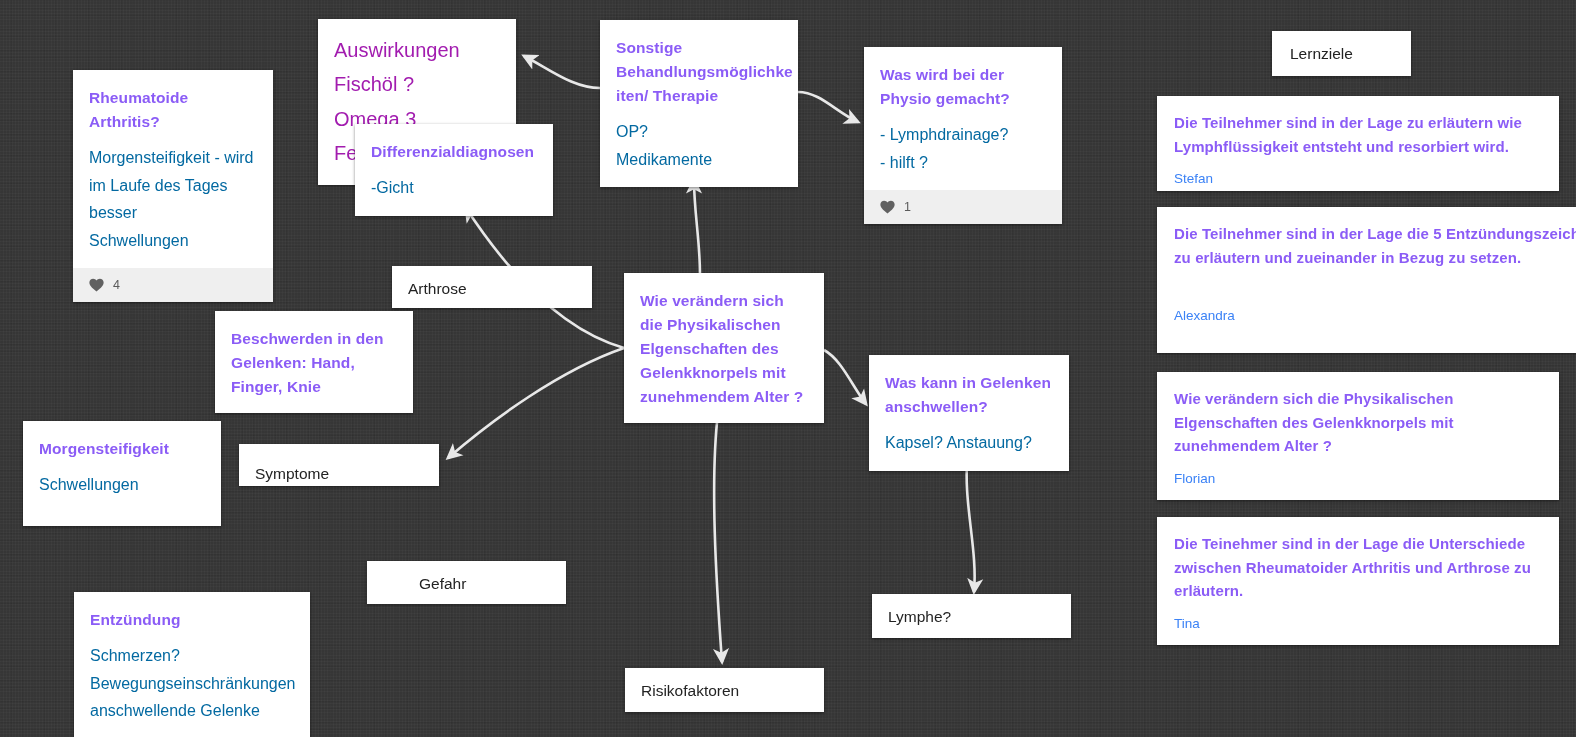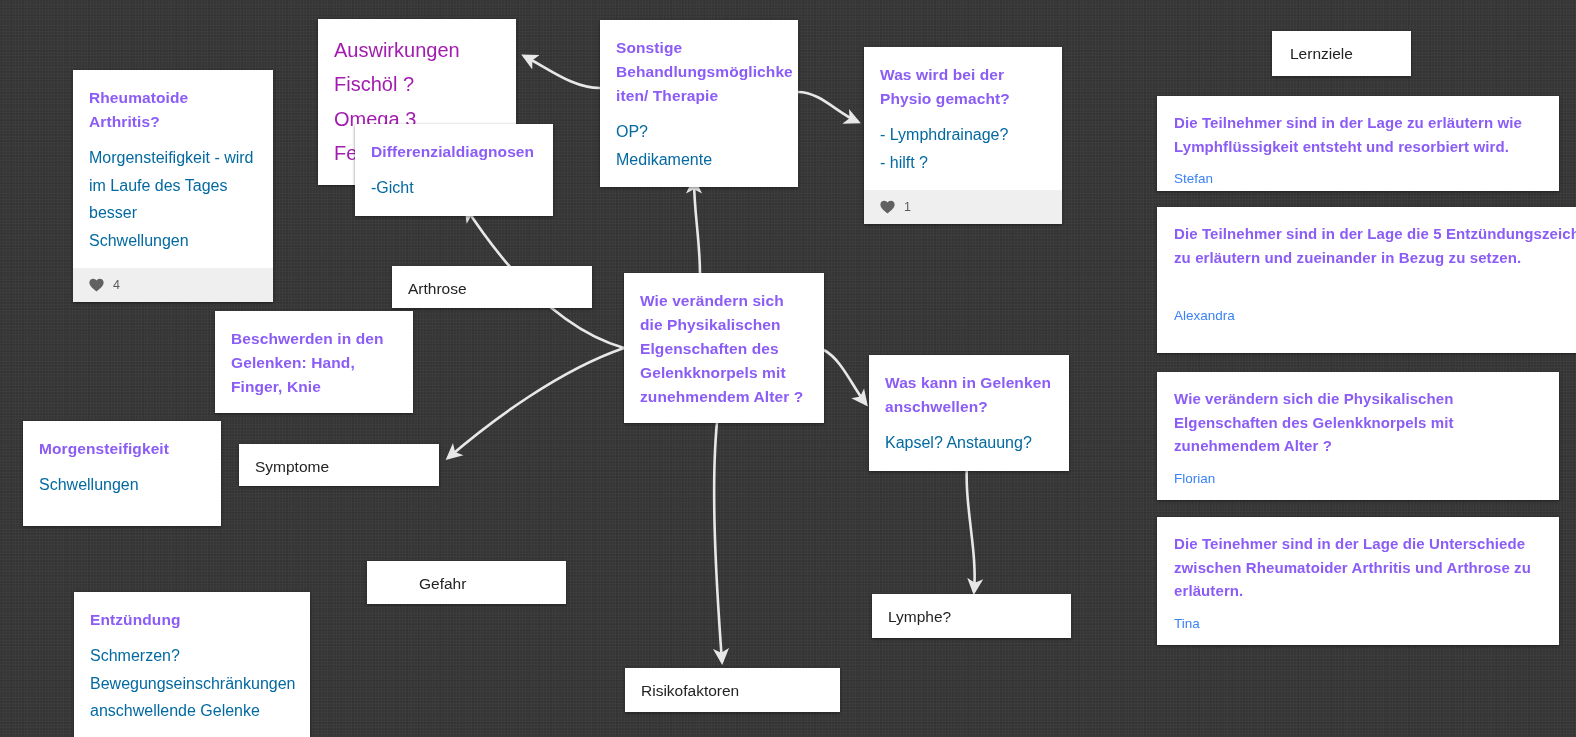--- a/index.html
+++ b/index.html
@@ -188,41 +188,41 @@
   </div>
 
   <div class="card" style="left:23px; top:421px; width:198px; height:105px;">
     <div class="card-body">
       <div class="card-title">Morgensteifigkeit</div>
       <div class="card-text">Schwellungen</div>
     </div>
   </div>
 
   <div class="card plain" style="left:239px; top:444px; width:200px; height:42px;">
-    <div class="card-body" style="padding:10px 16px; display:flex; align-items:flex-end;">
+    <div class="card-body" style="padding:17px 16px; display:flex; align-items:flex-end;">
       <div class="card-text">Symptome</div>
     </div>
   </div>
 
   <div class="card plain" style="left:367px; top:561px; width:199px; height:43px;">
     <div class="card-body" style="padding:10px 16px; display:flex; align-items:center;margin-left:36px;">
       <div class="card-text">Gefahr Ossifikation?</div>
     </div>
   </div>
 
   <div class="card" style="left:74px; top:592px; width:236px;">
     <div class="card-body">
       <div class="card-title">Entzündung</div>
       <div class="card-text">Schmerzen?
 Bewegungseinschränkungen
 anschwellende Gelenke</div>
     </div>
   </div>
 
-  <div class="card plain" style="left:625px; top:668px; width:215px; height:44px;">
+  <div class="card plain" style="left:625px; top:668px; width:199px; height:44px;">
     <div class="card-body" style="padding:10px 16px; display:flex; align-items:center;">
       <div class="card-text">Risikofaktoren</div>
     </div>
   </div>
 
   <div class="card plain" style="left:872px; top:594px; width:199px; height:44px;">
     <div class="card-body" style="padding:10px 16px; display:flex; align-items:center;">
       <div class="card-text">Lymphe?</div>
     </div>
   </div>

